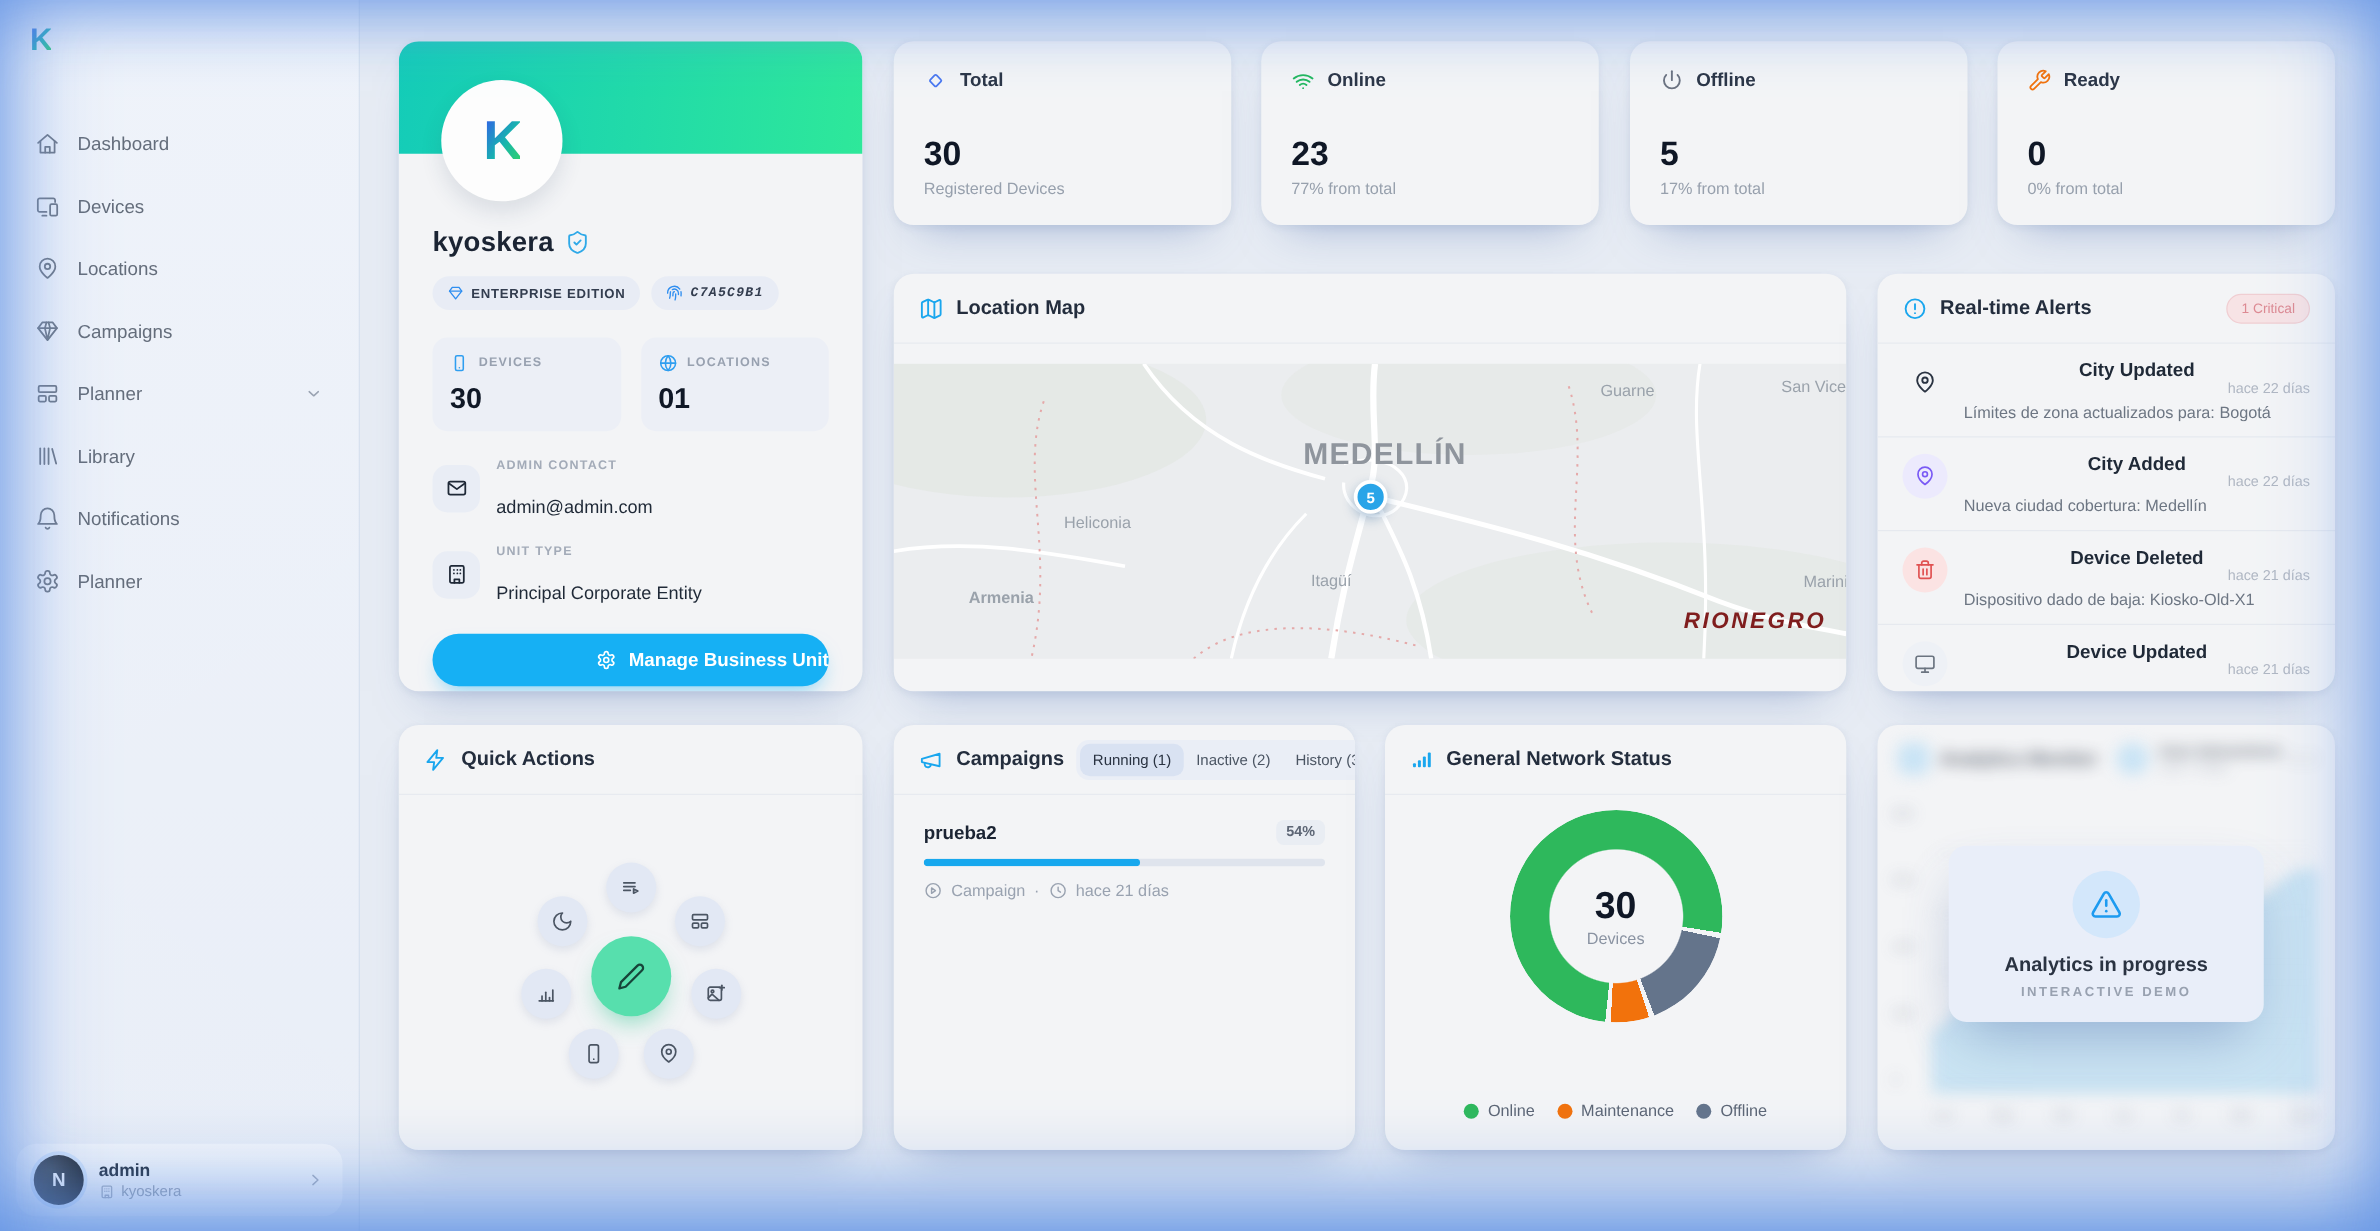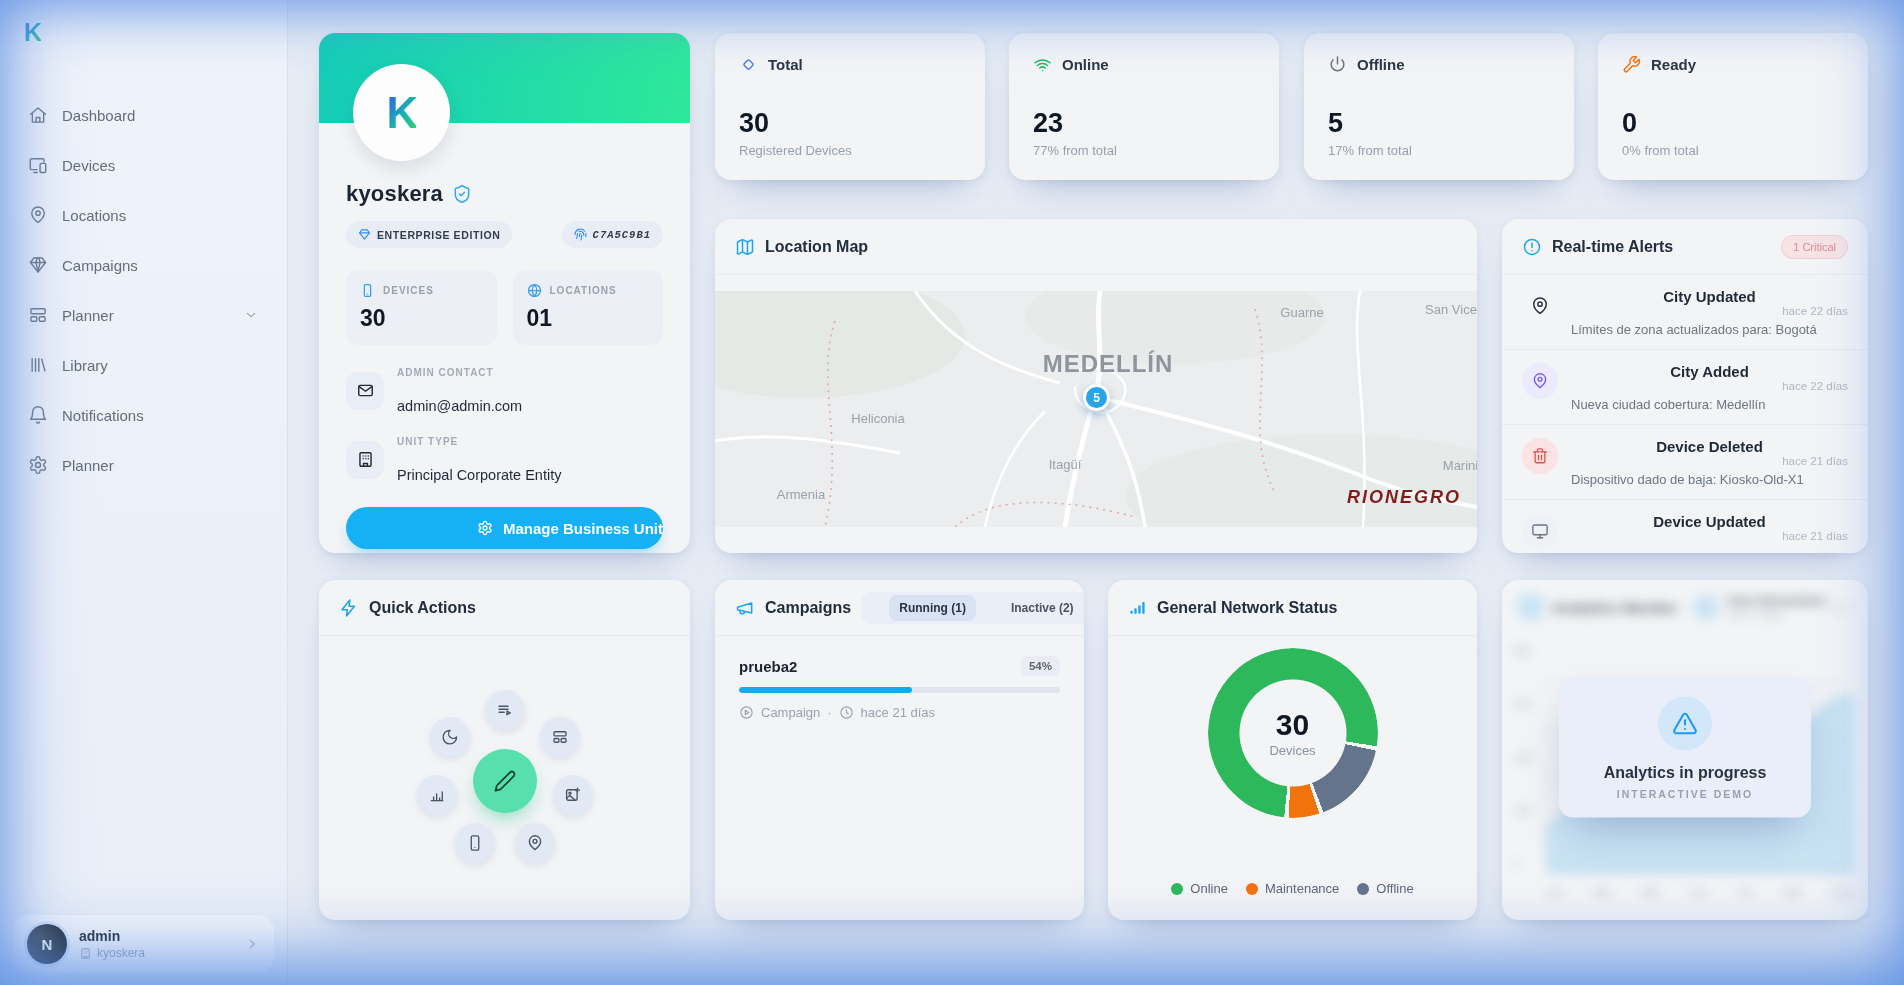--- a/index.html
+++ b/index.html
@@ -43,21 +43,21 @@
   #profile { left:319px; top:33px; width:371px; height:520px; }
   .profile-hero { height:90px; background:linear-gradient(95deg,#14ccb8,#2ee89a); }
   .profile-avatar { position:absolute; left:34px; top:31px; width:97px; height:97px; border-radius:50%;
     background:#fdfdfd; box-shadow:0 8px 18px rgba(30,60,90,.12); display:flex; align-items:center; justify-content:center; }
   .profile-avatar .k { font-size:44px; font-weight:800; letter-spacing:-2px;
     background:linear-gradient(125deg,#2e6ce0 15%,#17b5ae 55%,#2fd06e 90%);
     -webkit-background-clip:text; background-clip:text; color:transparent; }
   .profile-body { padding:58px 27px 0; }
   .profile-name-row { display:flex; align-items:center; gap:9px; }
   .profile-name { font-size:22px; font-weight:800; color:#1b2433; letter-spacing:.2px; }
-  .badge-row { display:flex; gap:9px; margin-top:14px;justify-content:space-between; }
+  .badge-row { display:flex; gap:9px; margin-top:14px; }
   .pill-badge { display:inline-flex; align-items:center; gap:6px; background:#e8ecf5; border-radius:999px;
     padding:7px 12px; font-size:10.5px; font-weight:700; color:#333d4f; letter-spacing:.6px; }
   .pill-badge.mono { font-family:"Liberation Mono","DejaVu Sans Mono",monospace; letter-spacing:1px;font-style:italic; }
   .mini-stats { display:flex; gap:16px; margin-top:22px; }
   .mini-box { flex:1; background:#eceff6; border-radius:12px; padding:13px 14px; }
   .mini-box .lbl { display:flex; align-items:center; gap:8px; font-size:10px; font-weight:700; color:#98a1b0; letter-spacing:1px; }
   .mini-box .val { font-size:23px; font-weight:800; color:#101826; margin-top:7px; }
   .contact-row { display:flex; align-items:center; gap:13px; margin-top:22px; }
   .contact-ic { width:38px; height:38px; border-radius:12px; background:#e9edf5; color:#1f2937;
     display:flex; align-items:center; justify-content:center; flex:0 0 38px; }
@@ -105,21 +105,21 @@
   .qa-zone { position:absolute; inset:56px 0 0 0; }
   .qa-btn { position:absolute; width:40px; height:40px; border-radius:50%; background:#e2e8f4; border:none;
     color:#4b5563; display:flex; align-items:center; justify-content:center; cursor:pointer;
     box-shadow:0 3px 7px rgba(120,140,180,.18); }
   .qa-center { width:64px; height:64px; background:#57dfad; color:#17453a;
     box-shadow:0 10px 20px -6px rgba(60,200,150,.6); }
 
   
   #campaigns-card { left:715px; top:580px; width:369px; height:340px; }
   .tab-group { margin-left:auto; display:flex; background:#eaeef6; border-radius:10px; padding:3px; }
-  .tab { font-size:12px; font-weight:700; color:#4b5563; padding:6px 10px; border-radius:8px; cursor:pointer; white-space:nowrap;margin-left:25px; }
+  .tab { font-size:12px; font-weight:400; color:#4b5563; padding:6px 10px; border-radius:8px; cursor:pointer; white-space:nowrap; }
   .tab.active { background:#d9e2f2; color:#2a3342; }
   .camp-body { padding:20px 24px; }
   .camp-top { display:flex; align-items:center; }
   .camp-name { font-size:15px; font-weight:800; color:#1b2433; }
   .camp-pct { margin-left:auto; background:#e9edf3; color:#5d6675; font-size:11.5px; font-weight:600;
     border-radius:6px; padding:4px 8px; }
   .camp-bar { margin-top:11px; height:6px; border-radius:3px; background:#dfe4ed; overflow:hidden; }
   .camp-fill { height:100%; border-radius:3px; background:#17a8ee; }
   .camp-meta { display:flex; align-items:center; gap:7px; margin-top:12px; color:#99a2b0; font-size:13px; }
 
@@ -462,21 +462,21 @@
         <path d="M330 120 C300 150 280 190 270 236" stroke="#ffffff" stroke-width="2.5" fill="none"></path>
         <path d="M120 30 C100 90 130 150 110 236" stroke="#e5a9a9" stroke-width="1.6" stroke-dasharray="2 5" fill="none"></path>
         <path d="M540 18 C560 80 528 140 560 202" stroke="#e5a9a9" stroke-width="1.6" stroke-dasharray="2 5" fill="none"></path>
         <path d="M240 236 C280 200 360 210 420 226" stroke="#e5a9a9" stroke-width="1.6" stroke-dasharray="2 5" fill="none"></path>
       </svg>
       <span class="map-label" style="left:587px; top:21px;">Guarne</span>
       <span class="map-label" style="left:745px; top:18px;">San Vicente</span>
       <span class="map-label big" style="left:393px; top:73px;">MEDELLÍN</span>
       <span class="map-label" style="left:163px; top:127px;">Heliconia</span>
       <span class="map-label" style="left:350px; top:173px;">Itagüí</span>
-      <span class="map-label" style="left:86px; top:203px;">Armenia</span>
+      <span class="map-label" style="left:86px; top:187px;font-weight:bold;">Armenia</span>
       <span class="map-label" style="left:752px; top:174px;">Marinilla</span>
       <span class="map-label caps" style="left:689px; top:206px;">RIONEGRO</span>
       <div class="map-marker">5</div>
     </div>
   </section>
 
   <section class="card" id="alerts-card">
     <div class="card-head">
       <span class="ic accent-ic">
           <svg width="20" height="20" viewBox="0 0 24 24" fill="none" stroke="currentColor" stroke-width="1.8" stroke-linecap="round">

